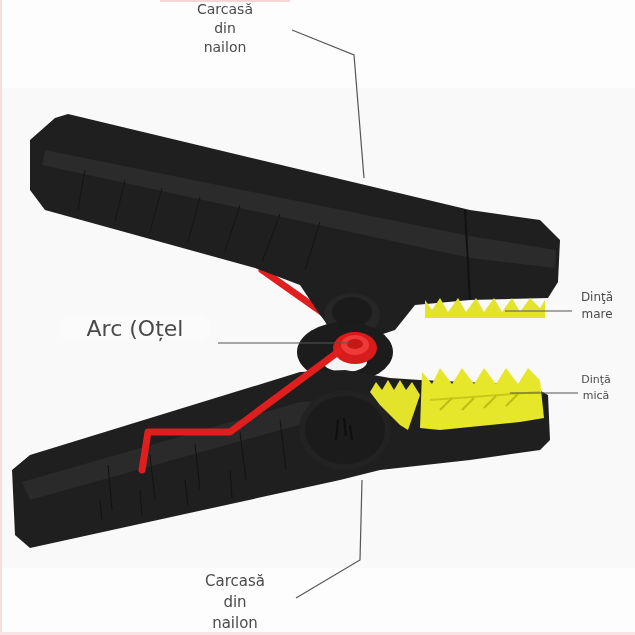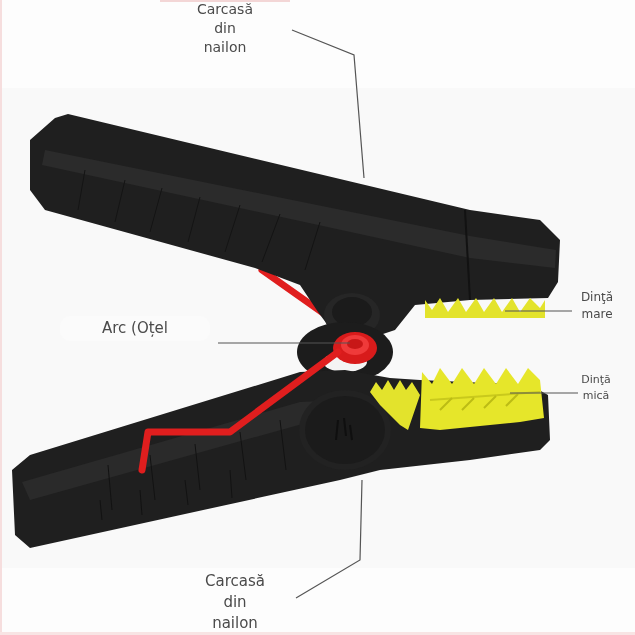--- a/index.html
+++ b/index.html
@@ -10,21 +10,21 @@
   .bg-mid { position: absolute; left: 0; top: 88px; width: 635px; height: 480px; background: #f9f9f9; }
   .bg-bot { position: absolute; left: 0; top: 568px; width: 635px; height: 67px; background: #fdfdfd; }
   .edge-left { position: absolute; left: 0; top: 0; width: 2px; height: 635px; background: #f6dede; }
   .edge-top { position: absolute; left: 160px; top: 0; width: 130px; height: 2px; background: #f3d6d6; }
   .edge-bottom { position: absolute; left: 0; top: 632px; width: 635px; height: 3px; background: #f8e4e4; }
   svg.art { position: absolute; left: 0; top: 0; }
   .label { position: absolute; color: #4a4a4a; text-align: center; line-height: 1.2; }
   .label span { display: block; }
   .lbl-top { left: 180px; top: 0px; width: 90px; font-size: 14px; line-height: 19px; }
   .lbl-bottom { left: 180px; top: 571px; width: 110px; font-size: 15px; line-height: 21px; }
-  .lbl-arc { left: 60px; top: 316px; width: 150px; font-size: 15px; line-height: 25px; background: #fbfbfb; border-radius: 10px; }
+  .lbl-arc { left: 60px; top: 316px; width: 150px; font-size: 22px; line-height: 25px; background: #fbfbfb; border-radius: 10px; }
   .lbl-mare { left: 572px; top: 289px; width: 50px; font-size: 12px; line-height: 17px; }
   .lbl-mica { left: 576px; top: 372px; width: 40px; font-size: 11px; line-height: 16px; }
 </style>
 </head>
 <body>
 
 <div class="frame">
   <div class="bg-top"></div>
   <div class="bg-mid"></div>
   <div class="bg-bot"></div>

